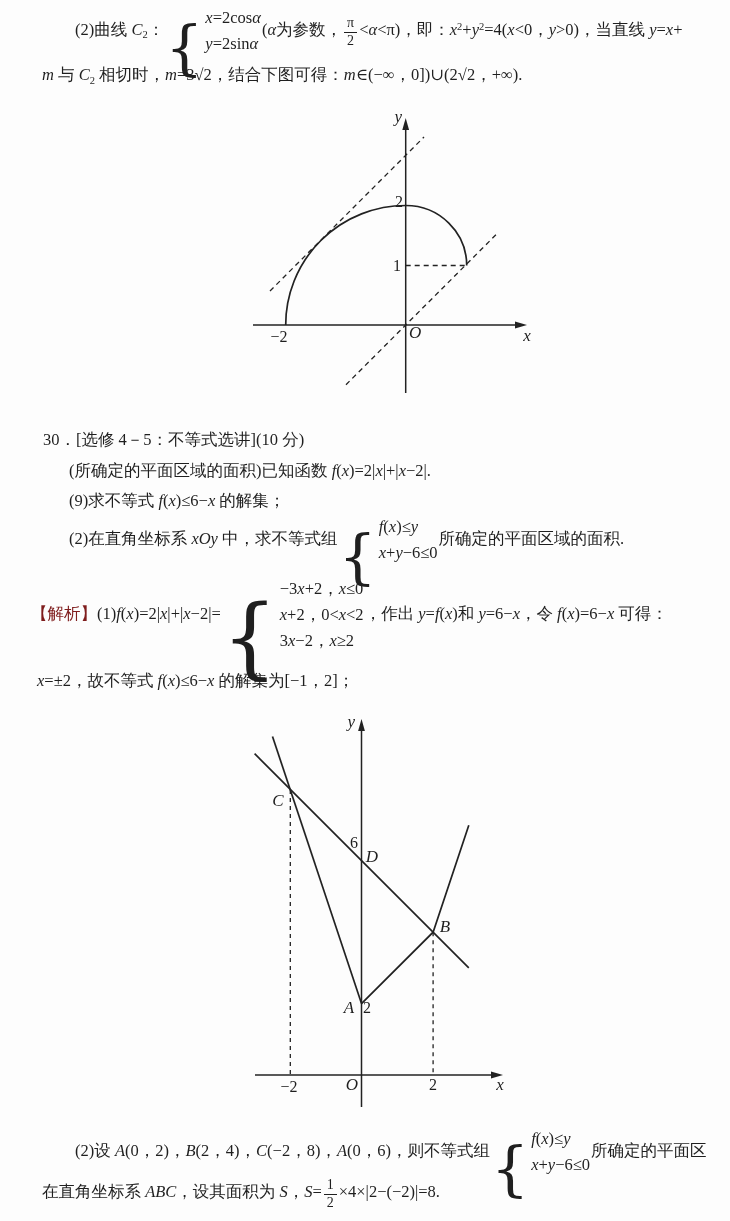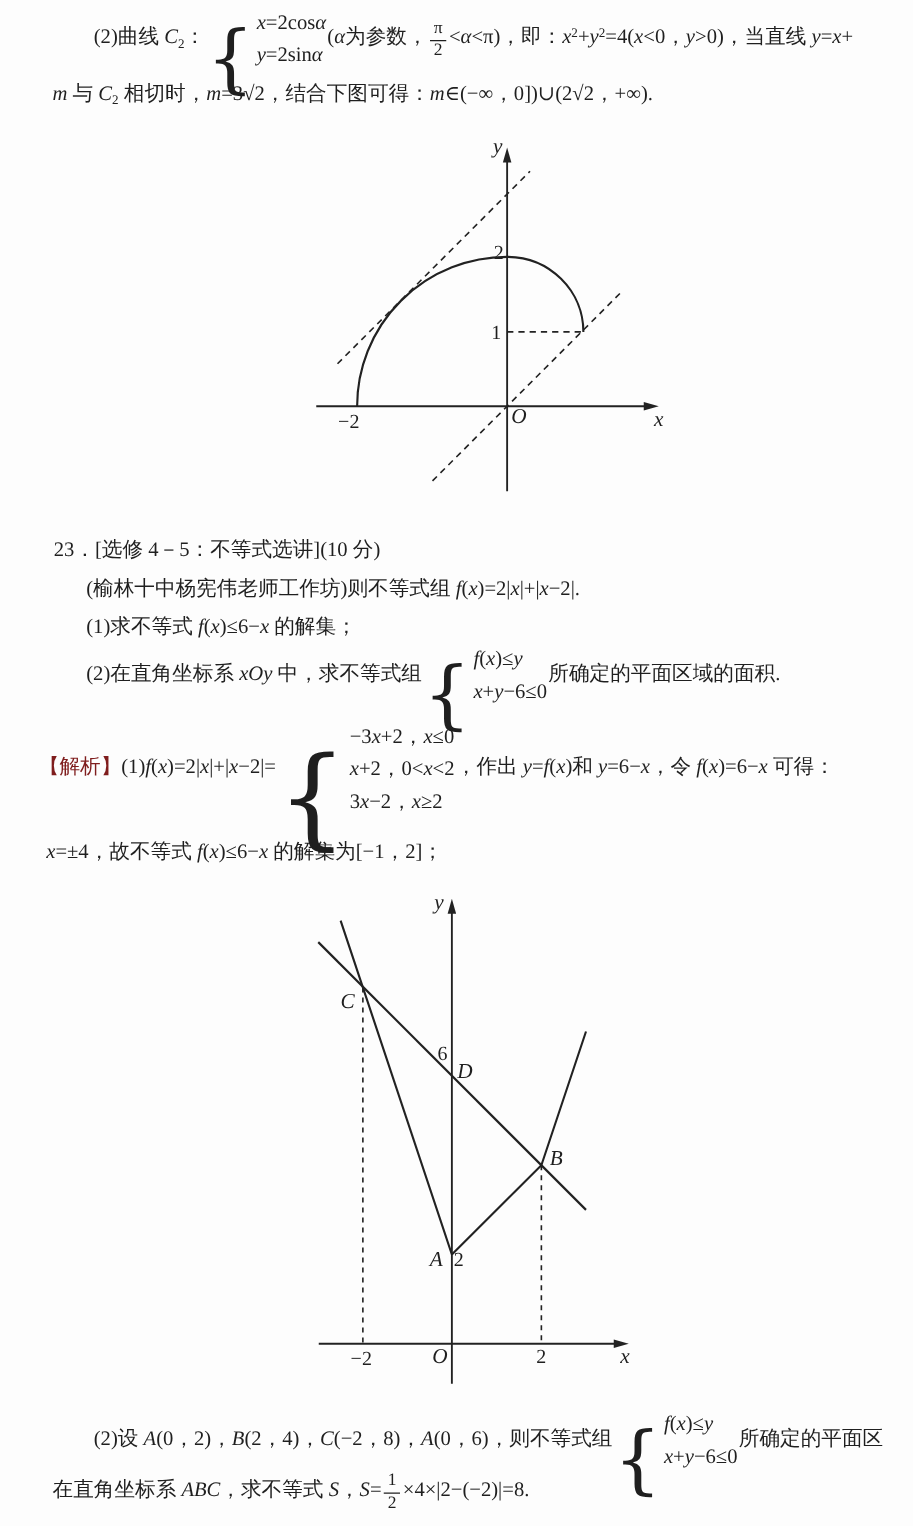--- a/index.html
+++ b/index.html
@@ -30,28 +30,28 @@
   .crow{display:block;height:26px;line-height:26px;white-space:pre;}
   svg text{font-family:"Liberation Serif","DejaVu Serif",serif;fill:#1f1f1f;}
   svg .lab{font-style:italic;font-size:17px;}
   svg .num{font-style:normal;font-size:16px;}
 </style>
 </head>
 <body>
 
 <div class="tline" style="left:75px;top:5px;"><span class="seg">(2)曲线 </span><span class="seg i">C</span><span class="sub">2</span><span class="seg">：</span><span class="cases cases-2"><span class="brace">{</span><span class="rows"><span class="crow"><span class="seg i">x</span><span class="seg">=2cos</span><span class="seg i">α</span></span><span class="crow"><span class="seg i">y</span><span class="seg">=2sin</span><span class="seg i">α</span></span></span></span><span class="seg">(</span><span class="seg i">α</span><span class="seg">为参数，</span><span class="frac"><span class="num">π</span><span class="den">2</span></span><span class="seg">&lt;</span><span class="seg i">α</span><span class="seg">&lt;π)，即：</span><span class="seg i">x</span><span class="sup">2</span><span class="seg">+</span><span class="seg i">y</span><span class="sup">2</span><span class="seg">=4(</span><span class="seg i">x</span><span class="seg">&lt;0，</span><span class="seg i">y</span><span class="seg">&gt;0)，当直线 </span><span class="seg i">y</span><span class="seg">=</span><span class="seg i">x</span><span class="seg">+</span></div>
 <div class="tline" style="left:42px;top:64px;"><span class="seg i">m</span><span class="seg"> 与 </span><span class="seg i">C</span><span class="sub">2</span><span class="seg"> 相切时，</span><span class="seg i">m</span><span class="seg">=3√2，结合下图可得：</span><span class="seg i">m</span><span class="seg">∈(−∞，0])∪(2√2，+∞).</span></div>
-<div class="tline" style="left:43px;top:429px;"><span class="seg">23．[选修 4－5：不等式选讲](10 分)</span></div>
-<div class="tline" style="left:69px;top:460px;"><span class="seg">(榆林十中杨宪伟老师工作坊)则不等式组 </span><span class="seg i">f</span><span class="seg">(</span><span class="seg i">x</span><span class="seg">)=2|</span><span class="seg i">x</span><span class="seg">|+|</span><span class="seg i">x</span><span class="seg">−2|.</span></div>
-<div class="tline" style="left:69px;top:490px;"><span class="seg">(1)求不等式 </span><span class="seg i">f</span><span class="seg">(</span><span class="seg i">x</span><span class="seg">)≤6−</span><span class="seg i">x</span><span class="seg"> 的解集；</span></div>
+<div class="tline" style="left:43px;top:429px;"><span class="seg">30．[选修 4－5：不等式选讲](10 分)</span></div>
+<div class="tline" style="left:69px;top:460px;"><span class="seg">(所确定的平面区域的面积)已知函数 </span><span class="seg i">f</span><span class="seg">(</span><span class="seg i">x</span><span class="seg">)=2|</span><span class="seg i">x</span><span class="seg">|+|</span><span class="seg i">x</span><span class="seg">−2|.</span></div>
+<div class="tline" style="left:69px;top:490px;"><span class="seg">(9)求不等式 </span><span class="seg i">f</span><span class="seg">(</span><span class="seg i">x</span><span class="seg">)≤6−</span><span class="seg i">x</span><span class="seg"> 的解集；</span></div>
 <div class="tline" style="left:69px;top:514px;"><span class="seg">(2)在直角坐标系 </span><span class="seg i">xOy</span><span class="seg"> 中，求不等式组</span><span class="cases cases-2"><span class="brace">{</span><span class="rows"><span class="crow"><span class="seg i">f</span><span class="seg">(</span><span class="seg i">x</span><span class="seg">)≤</span><span class="seg i">y</span></span><span class="crow"><span class="seg i">x</span><span class="seg">+</span><span class="seg i">y</span><span class="seg">−6≤0</span></span></span></span><span class="seg">所确定的平面区域的面积.</span></div>
 <div class="tline" style="left:31px;top:576px;"><span class="seg red">【解析】</span><span class="seg">(1)</span><span class="seg i">f</span><span class="seg">(</span><span class="seg i">x</span><span class="seg">)=2|</span><span class="seg i">x</span><span class="seg">|+|</span><span class="seg i">x</span><span class="seg">−2|=</span><span class="cases cases-3"><span class="brace">{</span><span class="rows"><span class="crow"><span class="seg">−3</span><span class="seg i">x</span><span class="seg">+2，</span><span class="seg i">x</span><span class="seg">≤0</span></span><span class="crow"><span class="seg i">x</span><span class="seg">+2，0&lt;</span><span class="seg i">x</span><span class="seg">&lt;2</span></span><span class="crow"><span class="seg">3</span><span class="seg i">x</span><span class="seg">−2，</span><span class="seg i">x</span><span class="seg">≥2</span></span></span></span><span class="seg">，作出 </span><span class="seg i">y</span><span class="seg">=</span><span class="seg i">f</span><span class="seg">(</span><span class="seg i">x</span><span class="seg">)和 </span><span class="seg i">y</span><span class="seg">=6−</span><span class="seg i">x</span><span class="seg">，令 </span><span class="seg i">f</span><span class="seg">(</span><span class="seg i">x</span><span class="seg">)=6−</span><span class="seg i">x</span><span class="seg"> 可得：</span></div>
-<div class="tline" style="left:37px;top:670px;"><span class="seg i">x</span><span class="seg">=±4，故不等式 </span><span class="seg i">f</span><span class="seg">(</span><span class="seg i">x</span><span class="seg">)≤6−</span><span class="seg i">x</span><span class="seg"> 的解集为[−1，2]；</span></div>
+<div class="tline" style="left:37px;top:670px;"><span class="seg i">x</span><span class="seg">=±2，故不等式 </span><span class="seg i">f</span><span class="seg">(</span><span class="seg i">x</span><span class="seg">)≤6−</span><span class="seg i">x</span><span class="seg"> 的解集为[−1，2]；</span></div>
 <div class="tline" style="left:75px;top:1126px;"><span class="seg">(2)设 </span><span class="seg i">A</span><span class="seg">(0，2)，</span><span class="seg i">B</span><span class="seg">(2，4)，</span><span class="seg i">C</span><span class="seg">(−2，8)，</span><span class="seg i">A</span><span class="seg">(0，6)，则不等式组</span><span class="cases cases-2"><span class="brace">{</span><span class="rows"><span class="crow"><span class="seg i">f</span><span class="seg">(</span><span class="seg i">x</span><span class="seg">)≤</span><span class="seg i">y</span></span><span class="crow"><span class="seg i">x</span><span class="seg">+</span><span class="seg i">y</span><span class="seg">−6≤0</span></span></span></span><span class="seg">所确定的平面区</span></div>
-<div class="tline" style="left:42px;top:1177px;"><span class="seg">在直角坐标系 </span><span class="seg i">ABC</span><span class="seg">，求不等式 </span><span class="seg i">S</span><span class="seg">，</span><span class="seg i">S</span><span class="seg">=</span><span class="frac"><span class="num">1</span><span class="den">2</span></span><span class="seg">×4×|2−(−2)|=8.</span></div>
+<div class="tline" style="left:42px;top:1177px;"><span class="seg">在直角坐标系 </span><span class="seg i">ABC</span><span class="seg">，设其面积为 </span><span class="seg i">S</span><span class="seg">，</span><span class="seg i">S</span><span class="seg">=</span><span class="frac"><span class="num">1</span><span class="den">2</span></span><span class="seg">×4×|2−(−2)|=8.</span></div>
 
 <svg style="position:absolute;left:240px;top:110px;" width="300" height="292" viewBox="240 110 300 292">
   <g stroke="#222" stroke-width="1.5" fill="none">
     <line x1="253" y1="325" x2="517" y2="325"></line>
     <line x1="405.7" y1="393" x2="405.7" y2="128"></line>
     <path stroke-width="1.7" d="M285.7,325 A120,119.5 0 0 1 405.7,205.5 A61,60 0 0 1 466.7,265.5"></path>
     <line stroke-dasharray="5 4" stroke-width="1.3" x1="270" y1="291" x2="424" y2="137"></line>
     <line stroke-dasharray="5 4" stroke-width="1.3" x1="346" y1="384.7" x2="497" y2="233.7"></line>
     <line stroke-dasharray="5 4" stroke-width="1.3" x1="405.7" y1="265.5" x2="466.7" y2="265.5"></line>
   </g>

